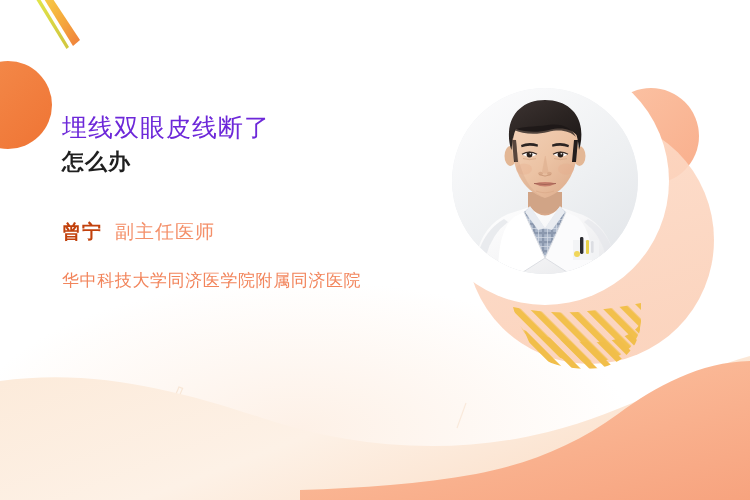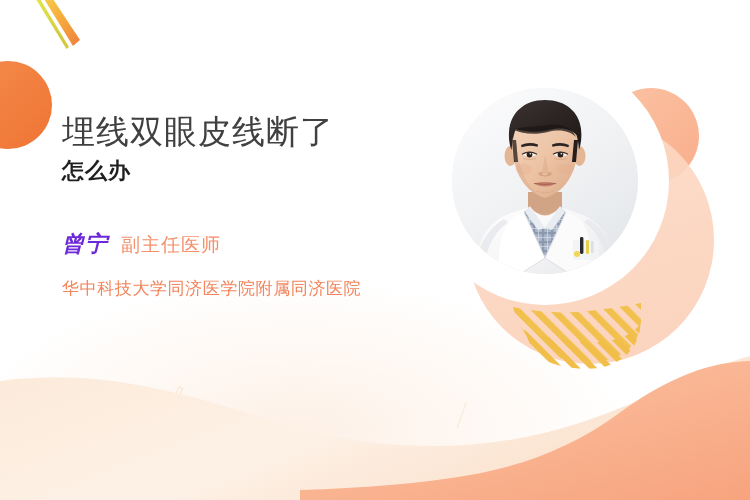--- a/index.html
+++ b/index.html
@@ -19,64 +19,63 @@
   svg.layer{display:block;}
 
   
   #text-block{
     position:absolute;
     left:62px;top:112px;
     width:400px;
     z-index:30;
   }
   #title-line-1{
-    font-size:33px;
+    font-size:25px;
     font-weight:400;
-    color:#404040;
+    color:#6d28d9;
     letter-spacing:1px;
     line-height:1.22;
     white-space:nowrap;
   }
   #title-line-2{
     font-size:22px;
     font-weight:700;
     color:#1f1f1f;
     letter-spacing:1px;
     line-height:1.22;
     margin-top:6px;
     white-space:nowrap;
   }
   #doctor-line{
     margin-top:44px;
     white-space:nowrap;
   }
   #doctor-name{
-    font-size:22px;
+    font-size:19px;
     font-weight:700;
-    color:#6d28d9;
+    color:#c2410c;
     letter-spacing:1px;
-    font-style:italic;
   }
   #doctor-title{
     font-size:19px;
     font-weight:400;
     color:#f4906a;
     letter-spacing:1px;
     margin-left:13px;
     text-align:right;
   }
   #affiliation-1,#affiliation-2{
     font-size:17px;
     font-weight:400;
     color:#f2855c;
     letter-spacing:0.6px;
     line-height:1.42;
     white-space:nowrap;
   }
-  #affiliation-1{margin-top:18px;}
+  #affiliation-1{margin-top:24px;}
 
   
   #photo-wrap{
     position:absolute;
     left:452px;top:88px;
     width:186px;height:186px;
     z-index:25;
   }
   #photo-circle{
     position:absolute;left:0;top:0;

